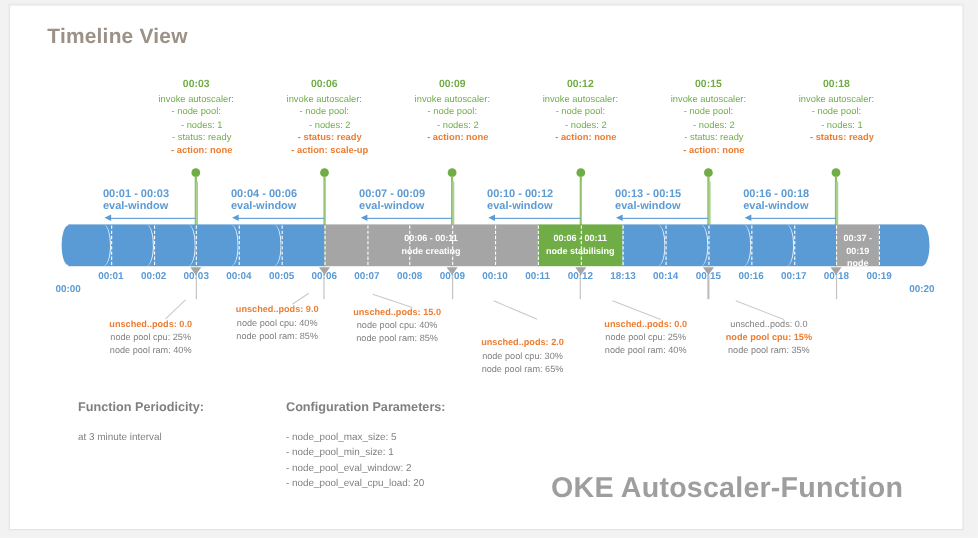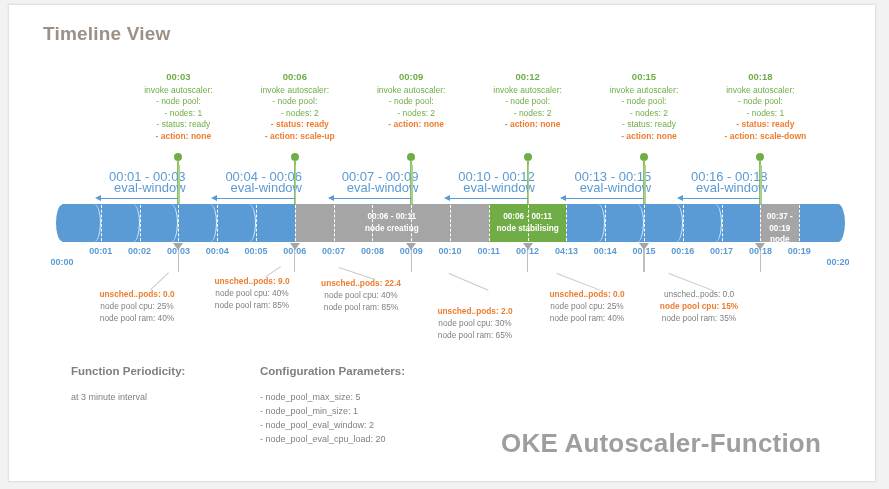--- a/index.html
+++ b/index.html
@@ -19,21 +19,21 @@
   .callout .t{font-size:9.5px;font-weight:bold;color:#70ad47;margin-bottom:2px;}
   .callout .ln{white-space:nowrap;}
   .callout .hl{color:#ed7d31;font-weight:bold;}
   .callout .ind1{padding-left:0px;}
   .callout .ind2{padding-left:10px;}
 
   .cdot{position:absolute;width:8px;height:8px;border-radius:50%;background:#70ad47;}
   .cstem{position:absolute;width:2px;background:#8cc063;}
 
   
-  .evw{position:absolute;text-align:right;font-size:13px;color:#5b9bd5;line-height:10.5px;font-weight:normal;width:92px;}
+  .evw{position:absolute;text-align:left;font-size:10px;color:#5b9bd5;line-height:10.5px;font-weight:bold;width:92px;}
   .evarrow{position:absolute;height:7px;}
   .evarrow .shaft{position:absolute;left:4px;right:0;top:3px;height:1px;background:#5b9bd5;}
   .evarrow .head{position:absolute;left:0;top:0;width:0;height:0;
                  border-top:3.5px solid transparent;border-bottom:3.5px solid transparent;border-right:6px solid #5b9bd5;}
   .evsep{position:absolute;width:1.6px;background:#a9d08e;}
 
   
   #bar{position:absolute;left:53px;top:199px;width:776px;height:38px;}
   .seg{position:absolute;top:0;height:38px;}
   .seg.blue{background:#5b9bd5;}
@@ -118,21 +118,20 @@
           <div class="ln ind2 hl">- action: none</div>
         </div>
         <div class="cdot" style="left: 631px; top: 148px;"></div>
         <div class="cstem" style="left: 634px; top: 155px; height: 82px;"></div>
         <div class="callout" style="left: 676.4px; top: 66px;">
           <div class="t">00:18</div>
           <div class="ln ">invoke autoscaler:</div>
           <div class="ln ind1">- node pool:</div>
           <div class="ln ind2">- nodes: 1</div>
           <div class="ln ind2 hl">- status: ready</div>
-          <div class="ln ind2 hl">- action: scale-down</div>
         </div>
         <div class="cdot" style="left: 747.4px; top: 148px;"></div>
         <div class="cstem" style="left: 750.4px; top: 155px; height: 82px;"></div>
       </div>
     <div id="evw-layer">
         <div class="evw" style="left: 84.6px; top: 167px;">
           <div>00:01 - 00:03</div>
           <div>eval-window</div>
         </div>
         <div class="evarrow" style="left: 85.8px; top: 190px; width: 83.6px;">
@@ -250,21 +249,21 @@
         <div class="tick" style="left: 151.4px; top: 241px;">00:03</div>
         <div class="tick" style="left: 190.2px; top: 241px;">00:04</div>
         <div class="tick" style="left: 229px; top: 241px;">00:05</div>
         <div class="tick" style="left: 267.8px; top: 241px;">00:06</div>
         <div class="tick" style="left: 306.6px; top: 241px;">00:07</div>
         <div class="tick" style="left: 345.4px; top: 241px;">00:08</div>
         <div class="tick" style="left: 384.2px; top: 241px;">00:09</div>
         <div class="tick" style="left: 423px; top: 241px;">00:10</div>
         <div class="tick" style="left: 461.8px; top: 241px;">00:11</div>
         <div class="tick" style="left: 500.6px; top: 241px;">00:12</div>
-        <div class="tick" style="left: 539.4px; top: 241px;">04:13</div>
+        <div class="tick" style="left: 539.4px; top: 241px;">18:13</div>
         <div class="tick" style="left: 578.2px; top: 241px;">00:14</div>
         <div class="tick" style="left: 617px; top: 241px;">00:15</div>
         <div class="tick" style="left: 655.8px; top: 241px;">00:16</div>
         <div class="tick" style="left: 694.6px; top: 241px;">00:17</div>
         <div class="tick" style="left: 733.4px; top: 241px;">00:18</div>
         <div class="tick" style="left: 772.2px; top: 241px;">00:19</div>
         <div class="tick" style="left: 811px; top: 252px;">00:20</div>
         <div class="tri" style="left: 164.4px; top: 238px; transform: rotate(180deg);"></div>
         <div class="tristem" style="left: 168.7px; top: 245px; height: 22px;"></div>
         <div class="tri" style="left: 280.8px; top: 238px; transform: rotate(180deg);"></div>
@@ -285,21 +284,21 @@
           <div class="">node pool ram: 40%</div>
         </div>
         <div class="lead" style="left: 160px; top: 268px; width: 24.7588px; transform: rotate(136.637deg);"></div>
         <div class="metric" style="left: 177px; top: 270px;">
           <div class="hl">unsched..pods:  9.0</div>
           <div class="">node pool cpu: 40%</div>
           <div class="">node pool ram: 85%</div>
         </div>
         <div class="lead" style="left: 272px; top: 262px; width: 18.0278px; transform: rotate(146.31deg);"></div>
         <div class="metric" style="left: 286px; top: 272px;">
-          <div class="hl">unsched..pods: 22.4</div>
+          <div class="hl">unsched..pods: 15.0</div>
           <div class="">node pool cpu: 40%</div>
           <div class="">node pool ram: 85%</div>
         </div>
         <div class="lead" style="left: 330px; top: 262px; width: 37.9473px; transform: rotate(18.4349deg);"></div>
         <div class="metric" style="left: 400px; top: 283px; margin-top: 17px;">
           <div class="hl">unsched..pods:  2.0</div>
           <div class="">node pool cpu: 30%</div>
           <div class="">node pool ram: 65%</div>
         </div>
         <div class="lead" style="left: 440px; top: 268px; width: 43.4626px; transform: rotate(23.0255deg);"></div>

